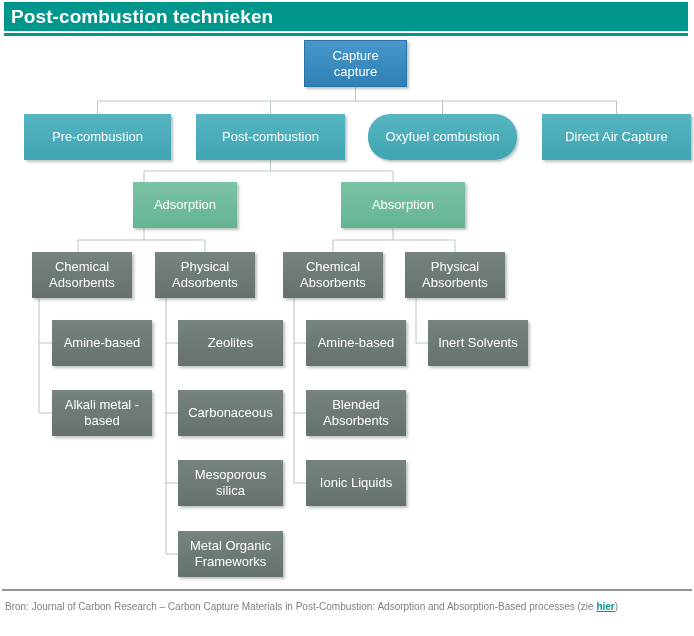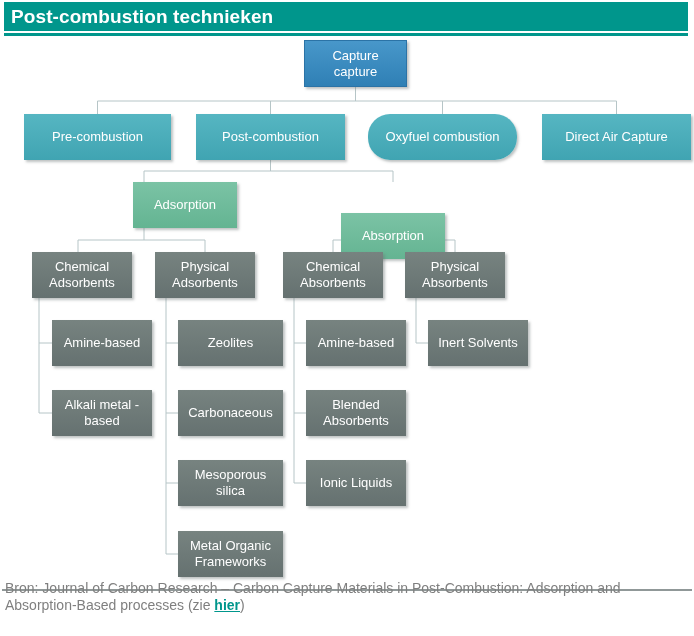--- a/index.html
+++ b/index.html
@@ -26,22 +26,22 @@
     box-shadow:1.5px 2px 2.5px rgba(110,120,120,0.45);
   }
   .node.blue{background:linear-gradient(180deg,#4897ca 0%,#2f80b5 100%);border:1px solid #2b73a6;}
   .node.teal{background:linear-gradient(180deg,#56b6c2 0%,#40a4b2 100%);}
   .node.green{background:linear-gradient(180deg,#7bc3a5 0%,#64b492 100%);}
   .node.gray{background:linear-gradient(180deg,#778380 0%,#657170 100%);}
   .footer-sep{
     position:absolute;left:2px;top:589px;width:690px;height:2px;background:#909898;
   }
   .footer-text{
-    position:absolute;left:5px;top:580px;width:678px;
-    color:#7f7f7f;font-size:14px;line-height:17px;
+    position:absolute;left:5px;top:596px;width:678px;
+    color:#7f7f7f;font-size:10px;line-height:22px;
   }
   .footer-link{color:#00968c;font-weight:bold;text-decoration:underline;cursor:pointer;}
 </style>
 </head>
 <body>
 
 <div id="stage">
   <div class="header-bar">
     <span class="header-title">Post-combustion technieken</span>
   </div>
@@ -82,21 +82,21 @@
         <line x1="416" y1="298" x2="416" y2="343" stroke="#b6c5c7" stroke-width="1"></line>
         <line x1="416" y1="343" x2="428" y2="343" stroke="#b6c5c7" stroke-width="1"></line>
       </svg>
       <div class="node blue" style="left: 304px; top: 40px; width: 103px; height: 47px;">Capture
 capture</div>
       <div class="node teal" style="left: 24px; top: 114px; width: 147px; height: 46px; text-align: center;">Pre-combustion</div>
       <div class="node teal" style="left: 196px; top: 114px; width: 149px; height: 46px;">Post-combustion</div>
       <div class="node teal" style="left: 368px; top: 114px; width: 149px; height: 46px; border-radius: 22px;">Oxyfuel combustion</div>
       <div class="node teal" style="left: 542px; top: 114px; width: 149px; height: 46px;">Direct Air Capture</div>
       <div class="node green" style="left: 92px; top: 182px; width: 104px; height: 46px; margin-left: 41px;">Adsorption</div>
-      <div class="node green" style="left: 341px; top: 182px; width: 104px; height: 46px; margin-top: 31px;">Absorption</div>
+      <div class="node green" style="left: 341px; top: 182px; width: 124px; height: 46px;">Absorption</div>
       <div class="node gray" style="left: 32px; top: 252px; width: 100px; height: 46px;">Chemical Adsorbents</div>
       <div class="node gray" style="left: 155px; top: 252px; width: 100px; height: 46px;">Physical Adsorbents</div>
       <div class="node gray" style="left: 283px; top: 252px; width: 100px; height: 46px;">Chemical Absorbents</div>
       <div class="node gray" style="left: 405px; top: 252px; width: 100px; height: 46px;">Physical Absorbents</div>
       <div class="node gray" style="left: 52px; top: 320px; width: 100px; height: 46px;">Amine-based</div>
       <div class="node gray" style="left: 52px; top: 390px; width: 100px; height: 46px;">Alkali metal - based</div>
       <div class="node gray" style="left: 178px; top: 320px; width: 105px; height: 46px;">Zeolites</div>
       <div class="node gray" style="left: 178px; top: 390px; width: 105px; height: 46px;">Carbonaceous</div>
       <div class="node gray" style="left: 178px; top: 460px; width: 105px; height: 46px;">Mesoporous silica</div>
       <div class="node gray" style="left: 178px; top: 531px; width: 105px; height: 46px;">Metal Organic Frameworks</div>

